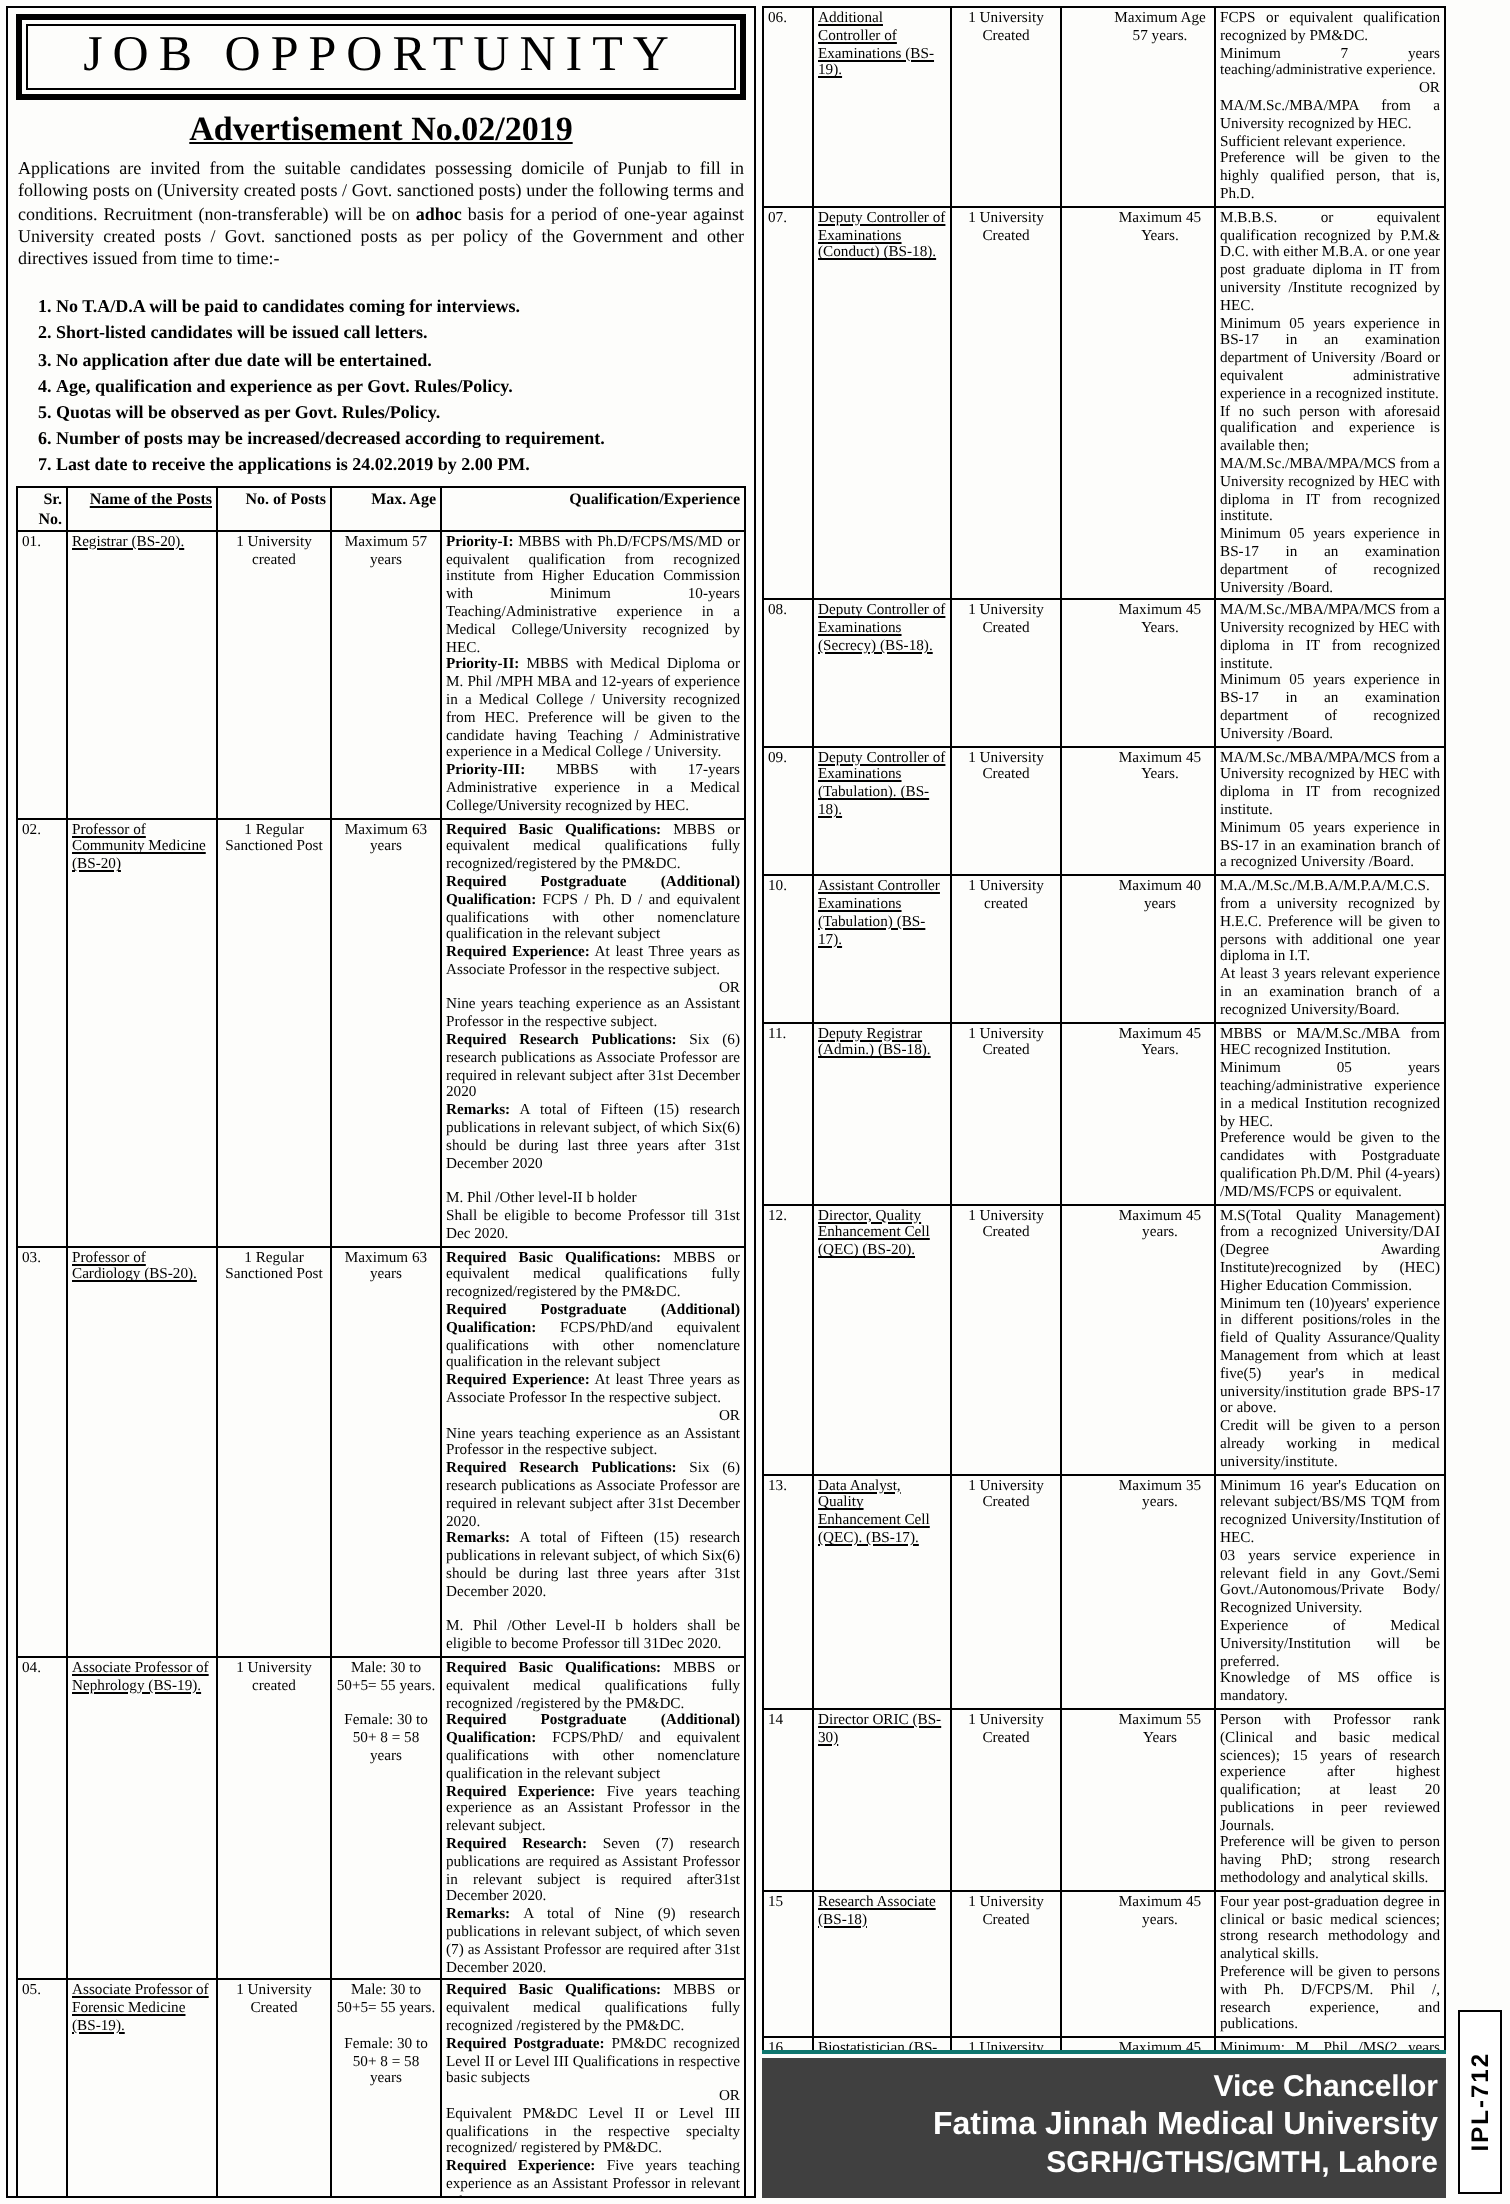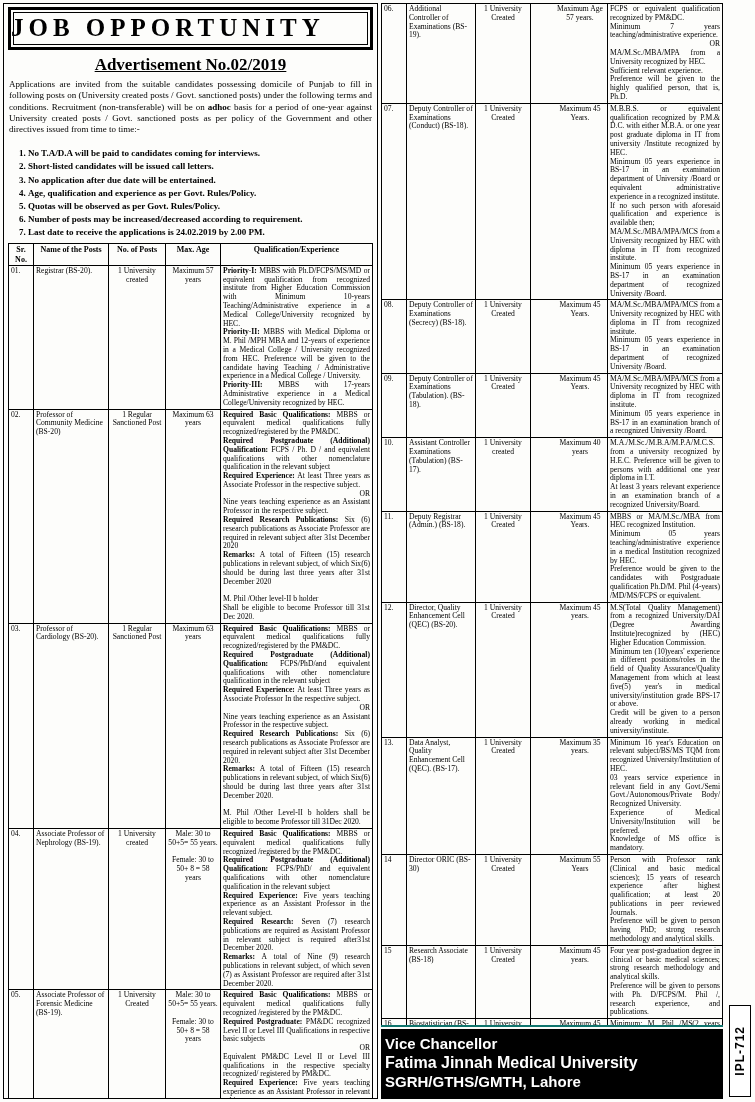--- a/index.html
+++ b/index.html
@@ -8,21 +8,21 @@
     display:flex;gap:3px;padding:3px;overflow:hidden;
     font-family:"Liberation Serif", serif;
   }
   
   .left-col{
     flex:0 0 375px;box-sizing:border-box;border:1px solid #000;
     padding:3px 4px;display:flex;flex-direction:column;overflow:hidden;
   }
   .jobopp-box{
     border:3px solid #000;outline:1px solid #000;outline-offset:-6px;
-    font-weight:bold;font-size:25px;letter-spacing:5px;
+    text-align:center;font-weight:normal;font-size:25px;letter-spacing:5px;
     padding:4px 0 5px 0;margin-bottom:3px;
   }
   .adv-title{
     text-align:center;font-weight:bold;font-size:17px;text-decoration:underline;
     margin:2px 0 4px 0;
   }
   .intro{
     font-size:9px;line-height:1.25;text-align:justify;margin:0 1px 12px 1px;
   }
   .conditions{
@@ -31,38 +31,38 @@
   .conditions li{margin:0 0 1px 0;}
   
   table.jobs{
     width:100%;border-collapse:collapse;table-layout:fixed;
     font-size:7.6px;line-height:1.16;
   }
   table.jobs th, table.jobs td{
     border:1px solid #000;padding:1px 2px;vertical-align:top;
     white-space:pre-line;overflow:hidden;word-wrap:break-word;
   }
-  table.jobs th{font-size:8px;font-weight:bold;text-align:center;white-space:normal;}
+  table.jobs th{font-size:8px;font-weight:bold;text-align:right;white-space:normal;}
   .c-sr{width:20px;}
-  .c-name{width:70px;}
+  .c-name{width:70px;text-decoration:underline;}
   .c-posts{width:52px;text-align:center;}
   .c-age{width:50px;text-align:center;}
   .c-qual{text-align:justify;}
   .right .c-sr{width:20px;}
   .right .c-name{width:64px;}
   .right .c-posts{width:50px;text-align:center;}
   .right .c-age{width:50px;text-align:center;padding-left:24px;}
   .or{text-align:right;font-weight:normal;}
   
   .right-col{
     flex:1;display:flex;flex-direction:column;overflow:hidden;box-sizing:border-box;
   }
   .right-table-wrap{flex:1;overflow:hidden;border-bottom:2px solid #0f766e;}
   .footer-box{
-    margin-top:2px;background:#000000;color:#fff;text-align:left;
+    margin-top:2px;background:#404040;color:#fff;text-align:right;
     font-family:"Liberation Sans", sans-serif;font-weight:bold;
     padding:6px 4px 7px 4px;
   }
   .footer-box .f1{font-size:15px;line-height:1.25;}
   .footer-box .f2{font-size:16px;line-height:1.25;}
   .footer-box .f3{font-size:15px;line-height:1.25;}
   
   .side-strip{flex:0 0 26px;position:relative;}
   .ipl-box{
     position:absolute;bottom:2px;right:1px;width:22px;height:92px;

